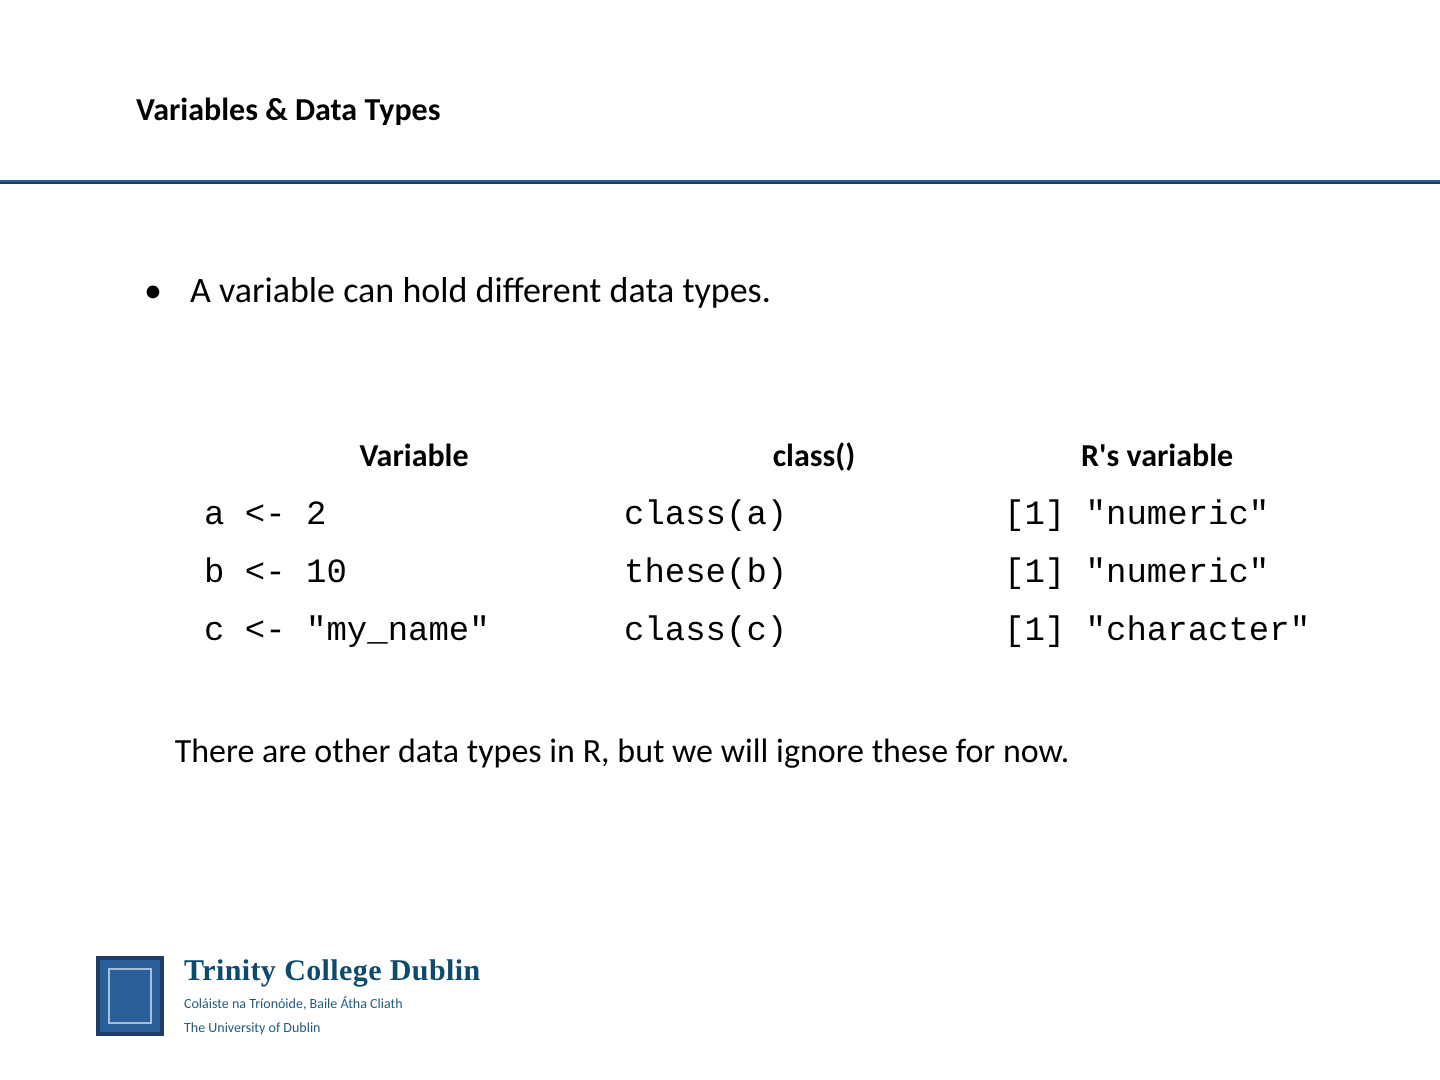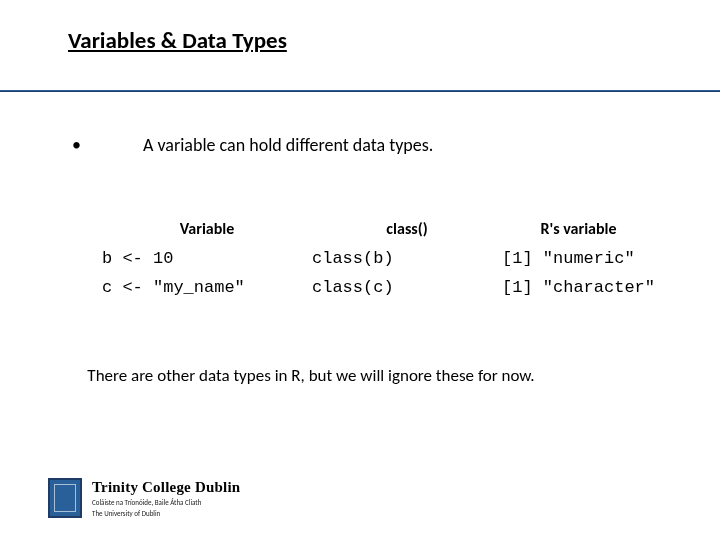--- a/index.html
+++ b/index.html
@@ -13,25 +13,24 @@
     overflow: hidden;
   }
   .slide {
     position: relative;
     width: 720px;
     height: 540px;
     box-sizing: border-box;
   }
   .title {
     position: absolute;
-    top: 26px;
+    top: 46px;
     left: 68px;
-    font-size: 23px;
+    font-size: 16px;
     font-weight: 700;
-    text-decoration: underline;
   }
   .rule {
     position: absolute;
     top: 90px;
     left: 0;
     width: 720px;
     height: 0;
     border-top: 1.5px solid #2a6099;
     border-bottom: 1.5px solid #1f3c66;
   }
@@ -42,21 +41,20 @@
     display: flex;
     align-items: baseline;
     gap: 14px;
   }
   .bullet-dot {
     font-size: 18px;
     line-height: 1;
   }
   .bullet-text {
     font-size: 18px;
-    margin-left: 48px;
   }
   .table {
     position: absolute;
     top: 215px;
     left: 102px;
     right: 60px;
     border-collapse: collapse;
   }
   .table th {
     text-align: center;
@@ -79,23 +77,23 @@
     left: 0;
     width: 622px;
     text-align: center;
     font-size: 17px;
   }
   .footer {
     position: absolute;
     bottom: 22px;
     left: 48px;
     display: flex;
-    align-items: flex-end;
+    align-items: center;
     gap: 10px;
-    color: #000000;
+    color: #0c4a6e;
   }
   .crest {
     width: 34px;
     height: 40px;
     background: #2a6099;
     border: 2px solid #1f3c66;
     box-sizing: border-box;
     position: relative;
   }
   .crest::before {
@@ -132,22 +130,27 @@
   <table class="table">
     <thead>
       <tr>
         <th class="col-var">Variable</th>
         <th class="col-call">class()</th>
         <th class="col-resp">R's variable</th>
       </tr>
     </thead>
     <tbody>
       <tr>
+        <td>a &lt;- 2</td>
+        <td>class(a)</td>
+        <td>[1] "numeric"</td>
+      </tr>
+      <tr>
         <td>b &lt;- 10</td>
-        <td>class(b)</td>
+        <td>these(b)</td>
         <td>[1] "numeric"</td>
       </tr>
       <tr>
         <td>c &lt;- "my_name"</td>
         <td>class(c)</td>
         <td>[1] "character"</td>
       </tr>
     </tbody>
   </table>
 

